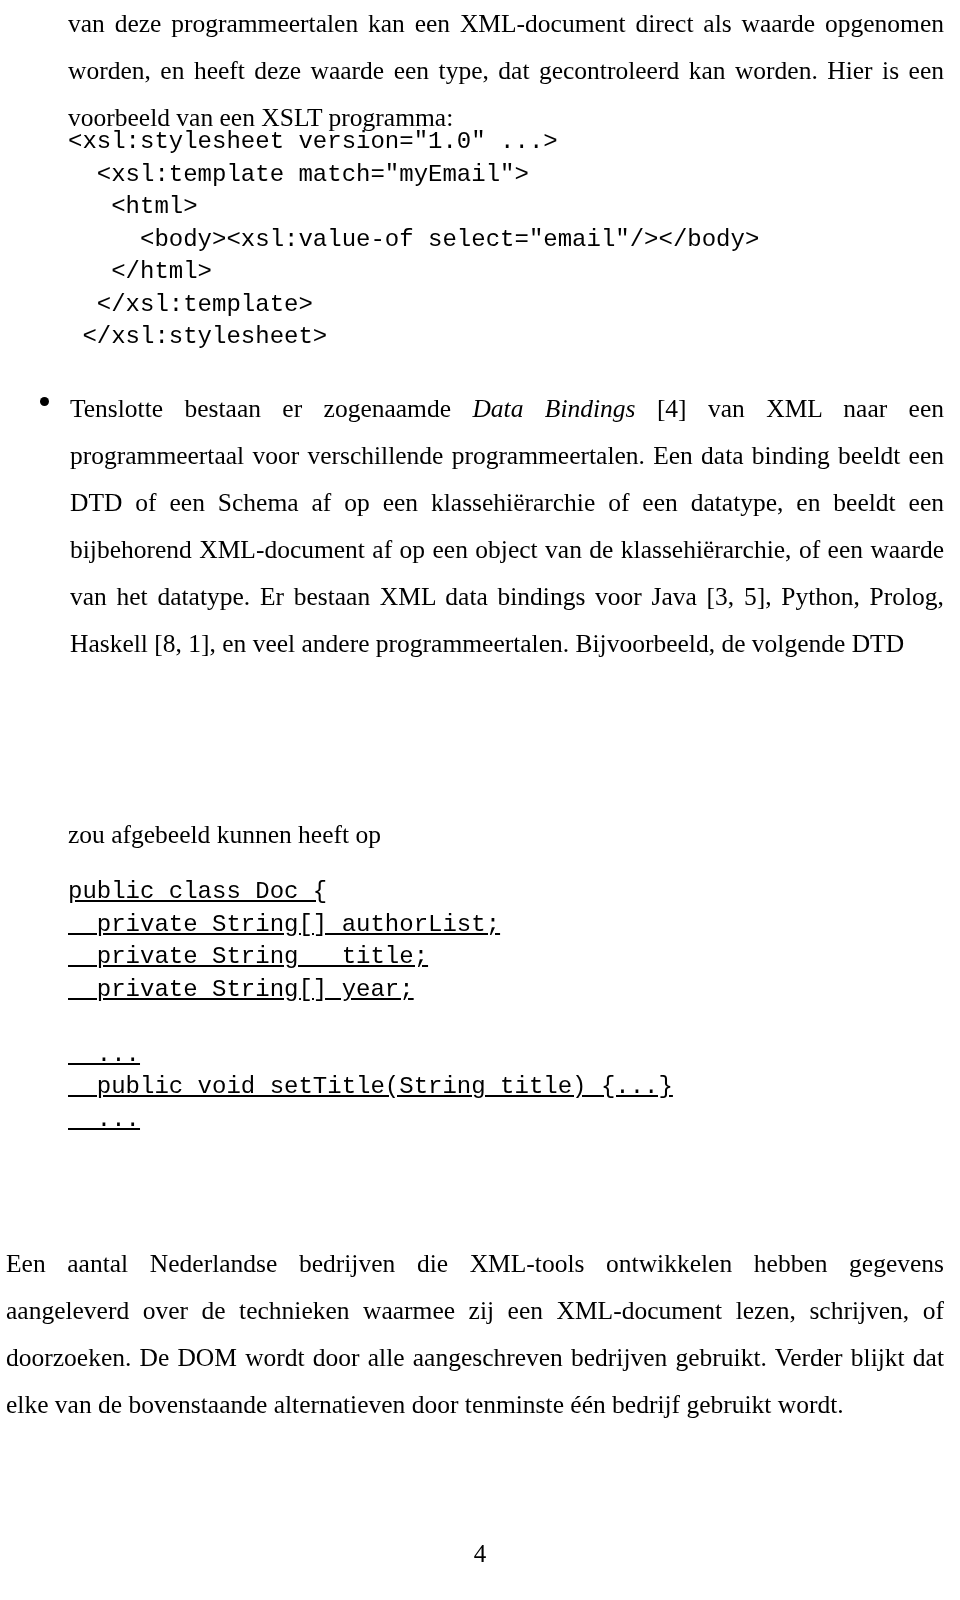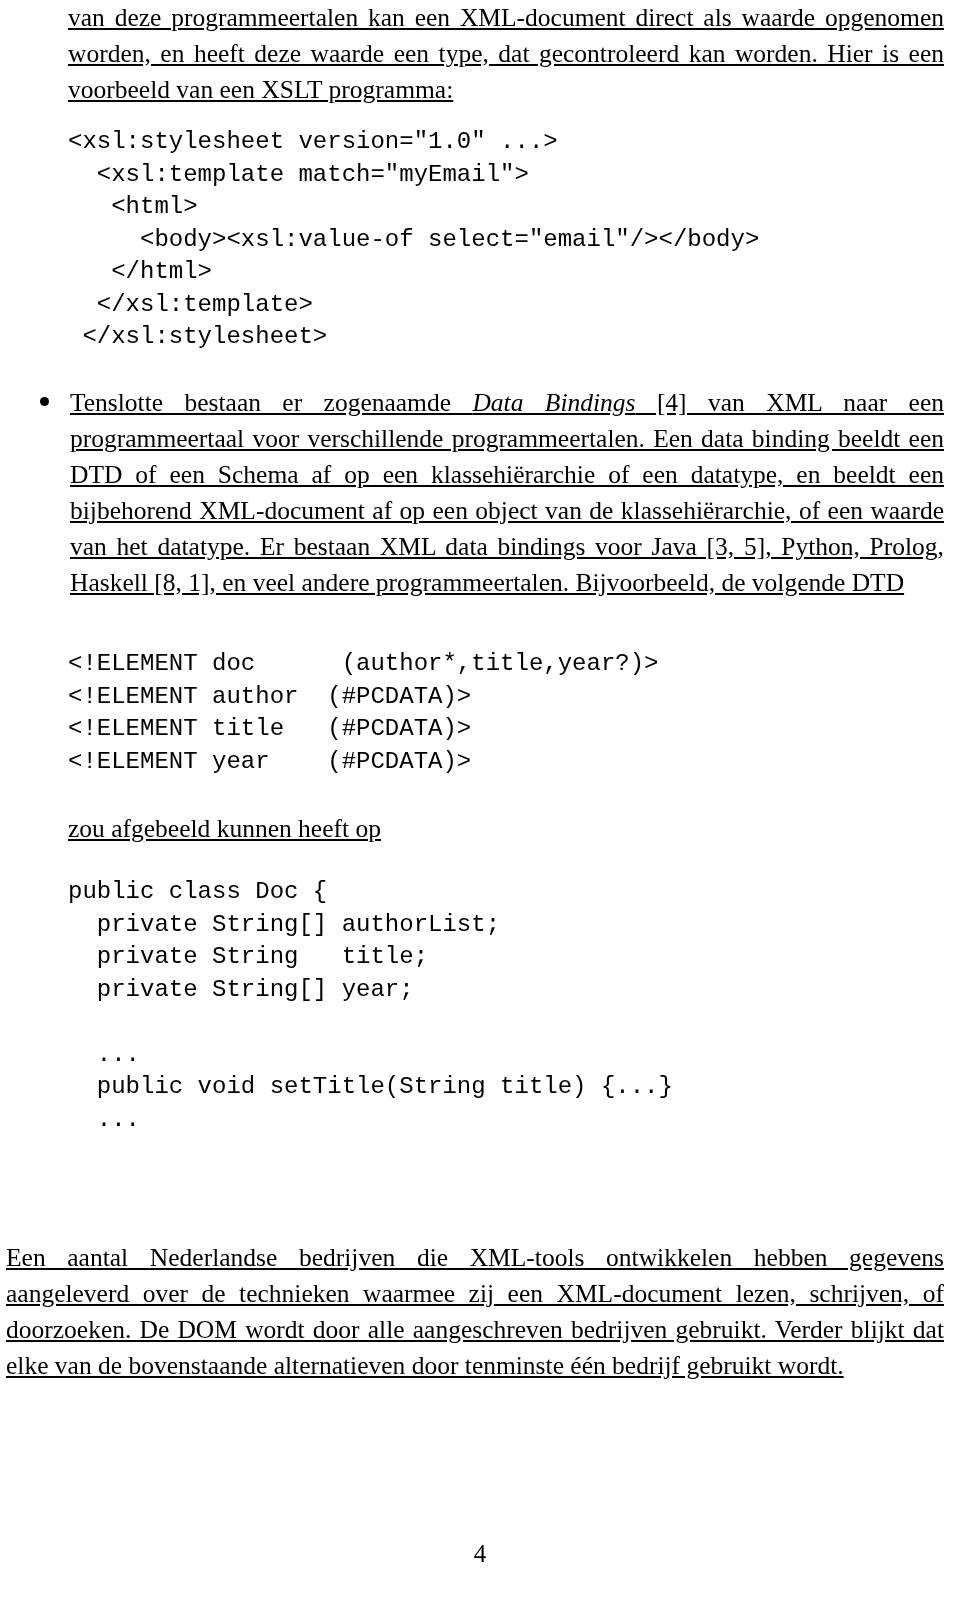--- a/index.html
+++ b/index.html
@@ -18,24 +18,23 @@
   .page {
     position: absolute;
     left: 0; top: 0;
     width: 960px;
     height: 1600px;
     padding: 0;
   }
   .body-text {
     font-family: "Liberation Serif", serif;
     font-size: 25.5px;
-    line-height: 36px;
+    line-height: 47px;
     text-align: justify;
     text-justify: inter-word;
-    text-decoration: underline;
   }
   .mono {
     font-family: "Liberation Mono", monospace;
     font-size: 24px;
     line-height: 32.5px;
     white-space: pre;
   }
   
   #para-top {
     position: absolute;
@@ -81,20 +80,21 @@
     position: absolute;
     left: 68px;
     top: 811px;
     width: 876px;
   }
   #code-java {
     position: absolute;
     left: 68px;
     top: 876px;
     width: 876px;
+    text-decoration: underline;
   }
   #para-en-een {
     position: absolute;
     left: 68px;
     top: 1168px;
     width: 876px;
   }
   #para-last {
     position: absolute;
     left: 6px;
@@ -129,24 +129,20 @@
      &lt;body&gt;&lt;xsl:value-of select="email"/&gt;&lt;/body&gt;
    &lt;/html&gt;
   &lt;/xsl:template&gt;
  &lt;/xsl:stylesheet&gt;</div>
 
   <div id="bullet-item">
     <div class="bullet-dot"></div>
     <div id="bullet-text" class="body-text"><span>Tenslotte bestaan er zogenaamde </span><span class="it">Data Bindings</span><span> [4] van XML naar een programmeertaal voor verschillende programmeertalen.  Een data binding beeldt een DTD of een Schema af op een klassehiërarchie of een datatype, en beeldt een bijbehorend XML-document af op een object van de klassehiërarchie, of een waarde van het datatype.  Er bestaan XML data bindings voor Java [3, 5], Python, Prolog, Haskell [8, 1], en veel andere programmeertalen.  Bijvoorbeeld, de volgende DTD</span></div>
   </div>
 
-  <div id="code-dtd" class="mono">&lt;!ELEMENT doc      (author*,title,year?)&gt;
-&lt;!ELEMENT author  (#PCDATA)&gt;
-&lt;!ELEMENT title   (#PCDATA)&gt;
-&lt;!ELEMENT year    (#PCDATA)&gt;</div>
 
   <div id="para-zou" class="body-text">zou afgebeeld kunnen heeft op</div>
 
   <div id="code-java" class="mono">public class Doc {
   private String[] authorList;
   private String   title;
   private String[] year;
 
   ...
   public void setTitle(String title) {...}

